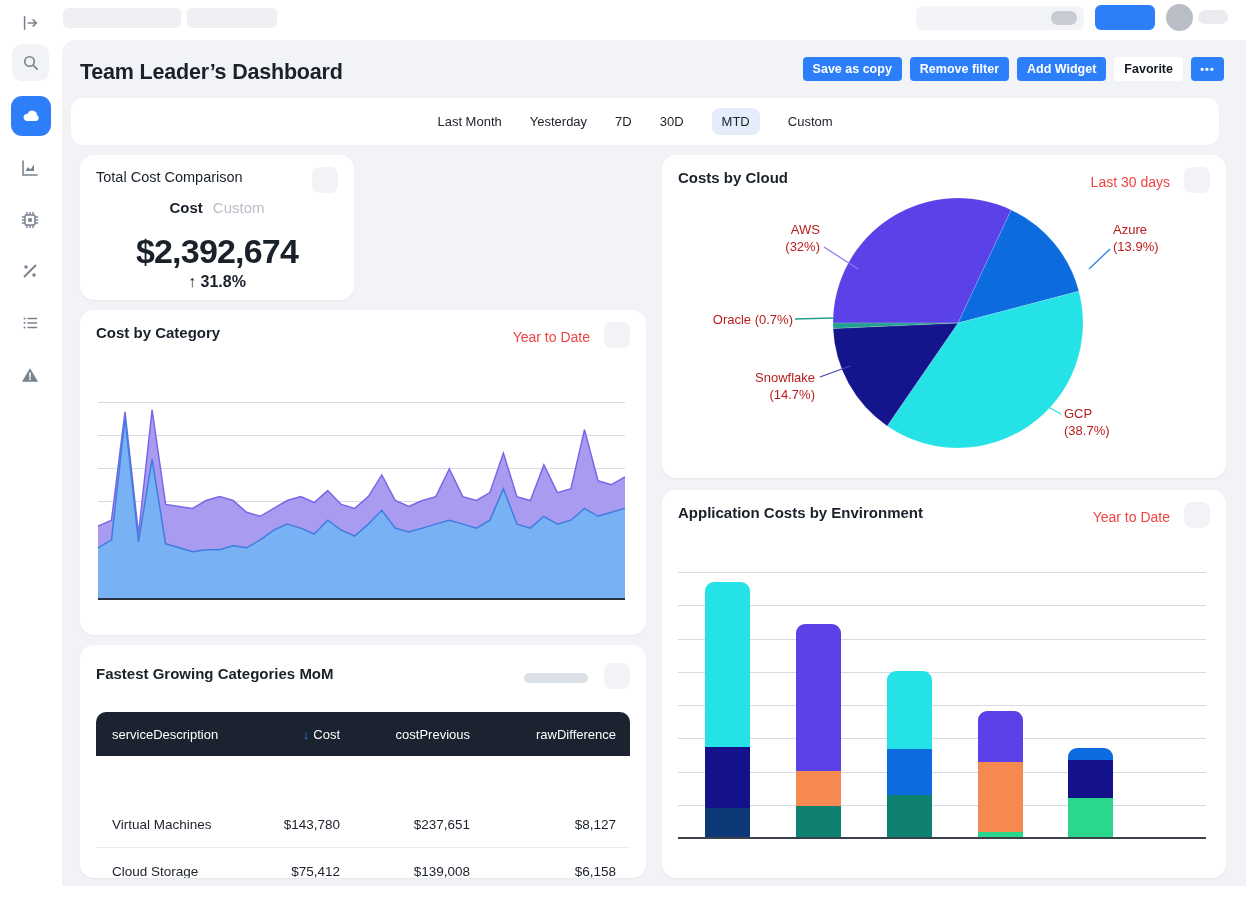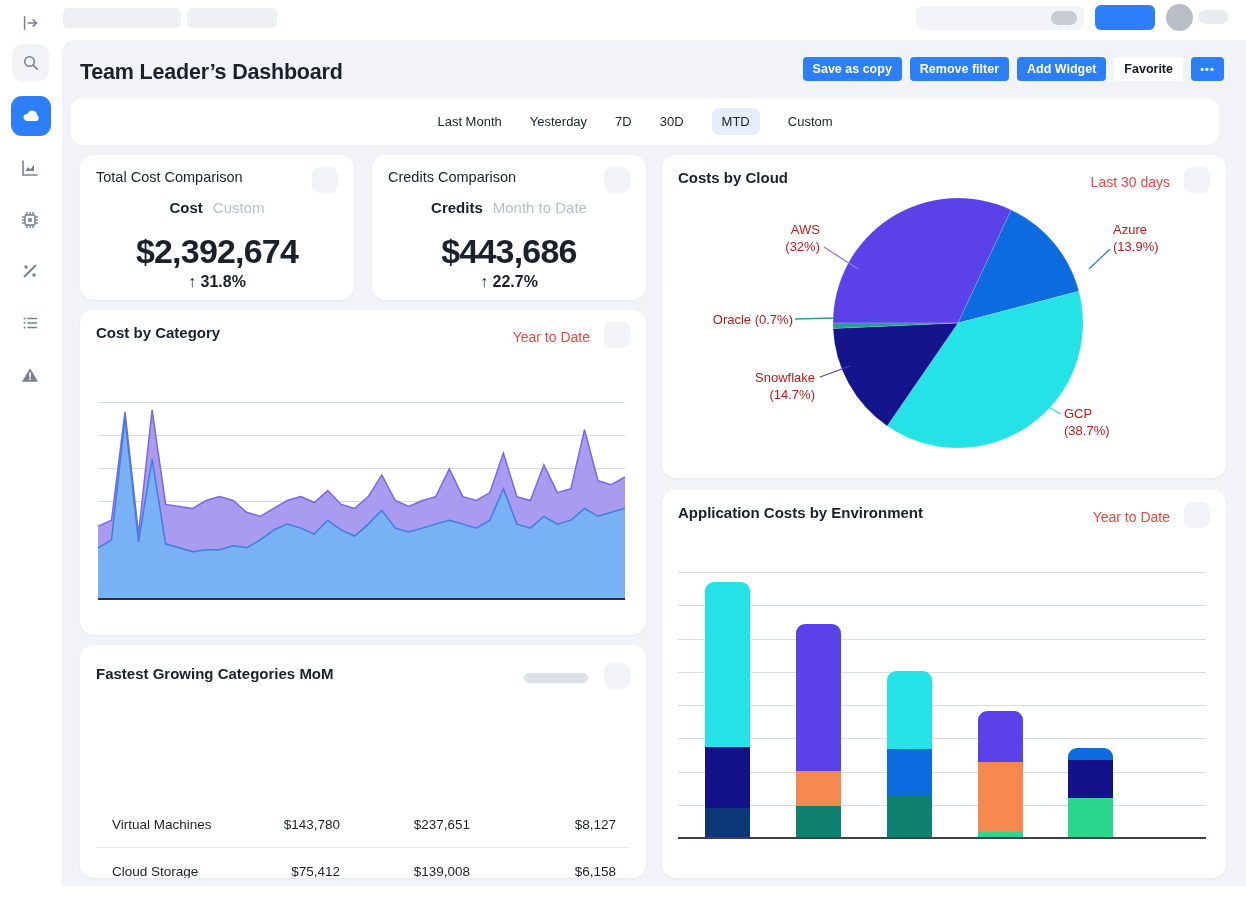--- a/index.html
+++ b/index.html
@@ -161,35 +161,20 @@
         <span class="stat-period">Custom</span>
       </div>
       <div class="stat-value">$2,392,674</div>
       <div class="stat-delta">
         <span>↑</span>
         <span>31.8%</span>
       </div>
     </div>
   </div>
 
-  <div class="card" style="left:310px; top:115px; width:274px; height:145px;">
-    <div class="card-title" style="font-weight:400; font-size:14.5px;">Credits Comparison</div>
-    <div class="menu-skel"></div>
-    <div class="stat-body">
-      <div class="stat-line1">
-        <span class="stat-metric">Credits</span>
-        <span class="stat-period">Month to Date</span>
-      </div>
-      <div class="stat-value">$443,686</div>
-      <div class="stat-delta">
-        <span>↑</span>
-        <span>22.7%</span>
-      </div>
-    </div>
-  </div>
 
   <div class="card" style="left:600px; top:115px; width:564px; height:323px;">
     <div class="card-title">Costs by Cloud</div>
     <div class="card-period">Last 30 days</div>
     <div class="menu-skel"></div>
     <svg id="pie-svg" width="564" height="323" style="position:absolute; left:0; top:0;">
         <path d="M296,168 L171.0,168.0 A125,125 0 0 1 349.2,54.9 Z" fill="#5B41E8" stroke="rgba(255,255,255,0.25)" stroke-width="0.6"></path>
         <path d="M296,168 L349.2,54.9 A125,125 0 0 1 416.9,136.2 Z" fill="#0C6BDE" stroke="rgba(255,255,255,0.25)" stroke-width="0.6"></path>
         <path d="M296,168 L416.9,136.2 A125,125 0 0 1 225.1,270.9 Z" fill="#25E2E6" stroke="rgba(255,255,255,0.25)" stroke-width="0.6"></path>
         <path d="M296,168 L225.1,270.9 A125,125 0 0 1 171.1,173.5 Z" fill="#14148C" stroke="rgba(255,255,255,0.25)" stroke-width="0.6"></path>
@@ -237,20 +222,28 @@
         <polygon points="18,289 18.0,237.8 31.5,229.9 45.0,107.8 58.5,231.9 72.1,149.1 85.6,233.8 99.1,237.8 112.6,241.7 126.1,239.8 139.6,239.8 153.1,235.8 166.6,237.8 180.2,229.9 193.7,220.1 207.2,214.1 220.7,218.1 234.2,224.0 247.7,210.2 261.2,220.1 274.7,226.0 288.3,214.1 301.8,200.3 315.3,218.1 328.8,222.0 342.3,218.1 355.8,214.1 369.3,210.2 382.8,214.1 396.4,218.1 409.9,210.2 423.4,178.7 436.9,214.1 450.4,218.1 463.9,206.3 477.4,214.1 490.9,210.2 504.5,198.4 518.0,206.3 531.5,202.3 545.0,198.4 545,289" fill="#79B1F5"></polygon>
         <polyline points="18.0,237.8 31.5,229.9 45.0,107.8 58.5,231.9 72.1,149.1 85.6,233.8 99.1,237.8 112.6,241.7 126.1,239.8 139.6,239.8 153.1,235.8 166.6,237.8 180.2,229.9 193.7,220.1 207.2,214.1 220.7,218.1 234.2,224.0 247.7,210.2 261.2,220.1 274.7,226.0 288.3,214.1 301.8,200.3 315.3,218.1 328.8,222.0 342.3,218.1 355.8,214.1 369.3,210.2 382.8,214.1 396.4,218.1 409.9,210.2 423.4,178.7 436.9,214.1 450.4,218.1 463.9,206.3 477.4,214.1 490.9,210.2 504.5,198.4 518.0,206.3 531.5,202.3 545.0,198.4" fill="none" stroke="#3F7DE0" stroke-width="1.5"></polyline>
         <line x1="18" y1="289" x2="545" y2="289" stroke="#2A3140" stroke-width="2"></line>
       </svg>
   </div>
 
   <div class="card" style="left:18px; top:605px; width:566px; height:233px; overflow:hidden;">
     <div class="card-title" style="top:20px;">Fastest Growing Categories MoM</div>
     <div class="pill-skel" style="top:28px; right:58px; width:64px; height:10px;"></div>
     <div class="menu-skel" style="top:18px;"></div>
+    <div class="tbl-head">
+      <div class="cell-l">serviceDescription</div>
+      <div class="cell-r">
+        <span class="sort-arrow">↓</span><span>Cost</span>
+      </div>
+      <div class="cell-r">costPrevious</div>
+      <div class="cell-r">rawDifference</div>
+    </div>
     <div class="tbl-row" style="top:157px;">
       <div class="cell-l">Virtual Machines</div>
       <div class="cell-r">$143,780</div>
       <div class="cell-r">$237,651</div>
       <div class="cell-r">$8,127</div>
     </div>
     <div class="tbl-row" style="top:203px; border-bottom:none;">
       <div class="cell-l">Cloud Storage</div>
       <div class="cell-r">$75,412</div>
       <div class="cell-r">$139,008</div>

